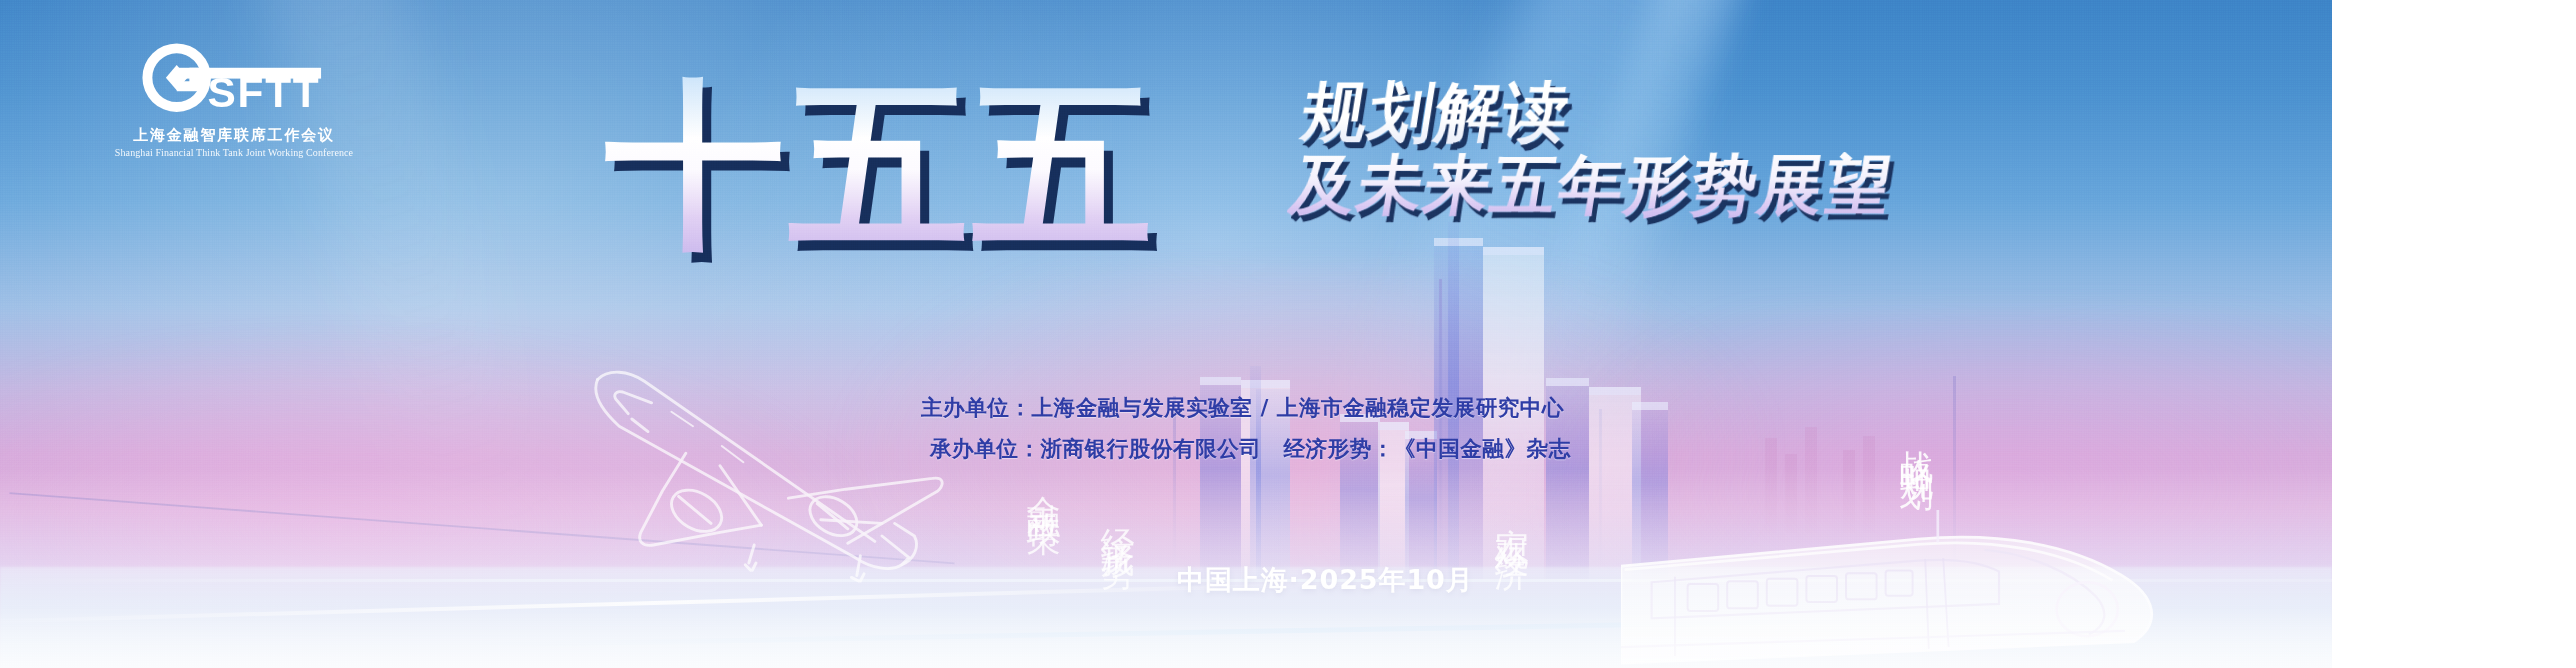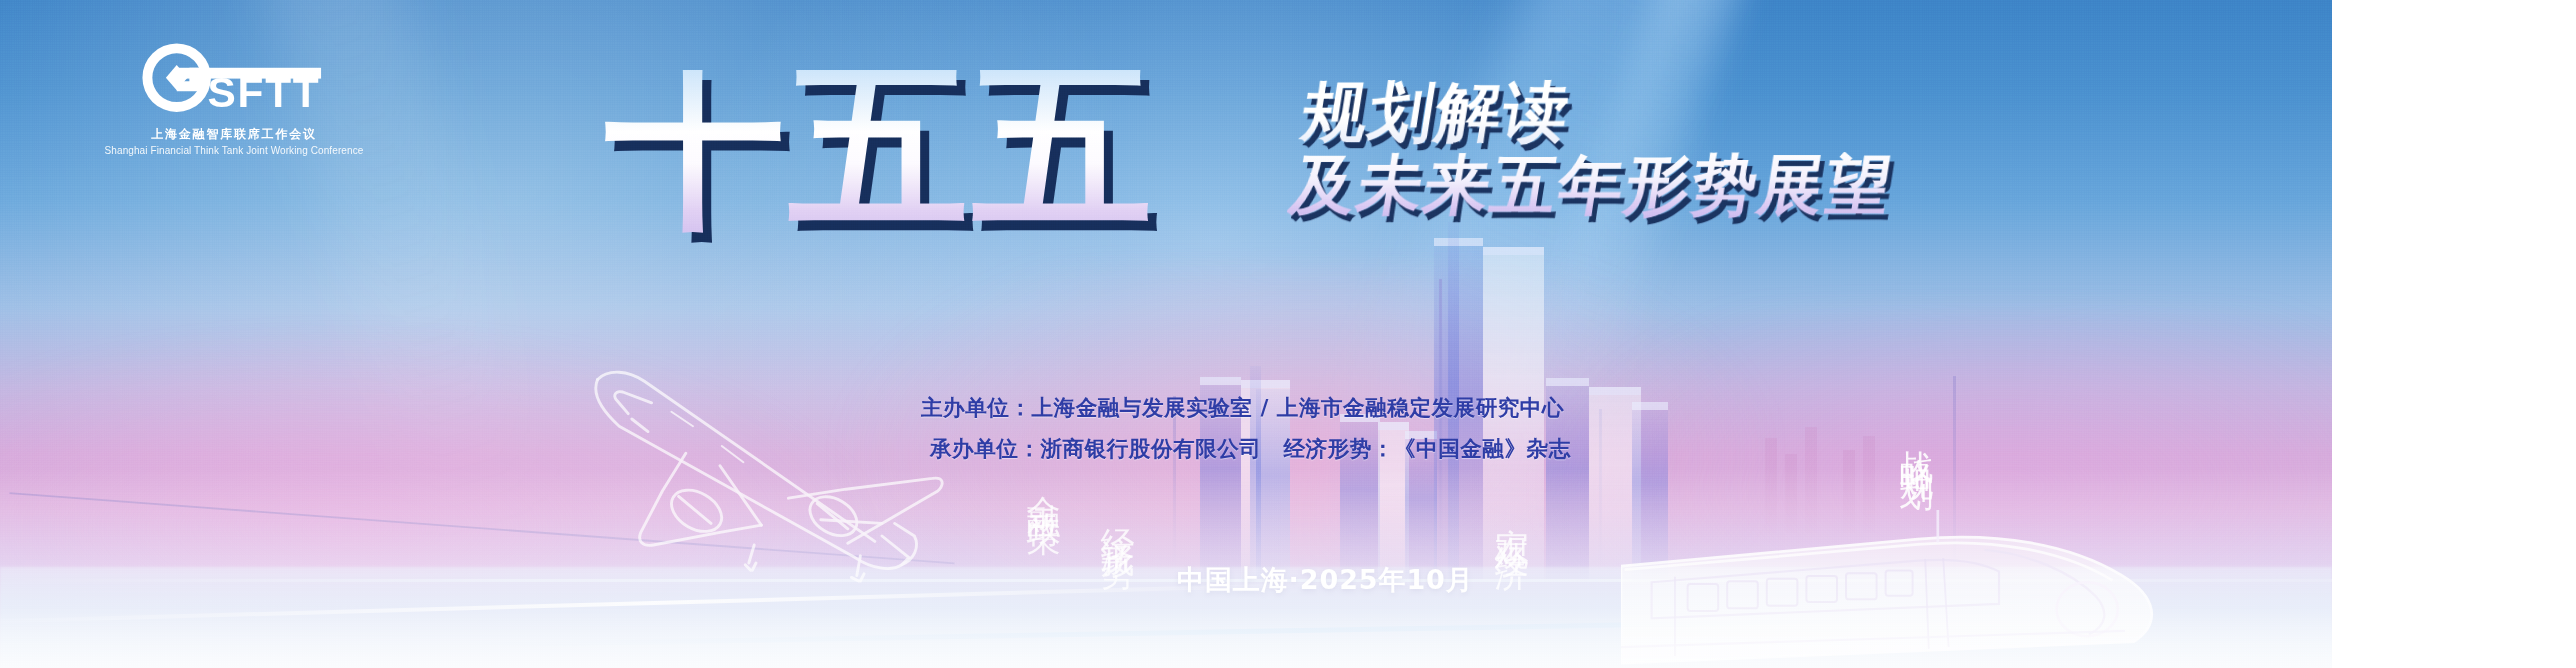--- a/index.html
+++ b/index.html
@@ -146,38 +146,38 @@
   }
 
   
   #logo-block {
     position:absolute; left:99px; top:38px;
     width:270px; text-align:center;
   }
   #logo-mark { display:block; margin:0 auto; }
   .logo-cn {
     margin-top:4.5px;
-    font-size:12px; font-weight:bold; color:#ffffff;
+    font-size:15px; font-weight:bold; color:#ffffff;
     letter-spacing:1.8px; white-space:nowrap;
     font-family:"DejaVu Sans","Liberation Sans",sans-serif;
   }
   .logo-en {
     margin-top:2.7px;
     font-size:10px; color:rgba(255,255,255,.92);
     letter-spacing:0.1px; white-space:nowrap;
-    font-family:Liberation Sans, sans-serif;
+    font-family:Liberation Serif, serif;
   }
 
   
   #headline-main {
-    position:absolute; left:605px; top:70px;
+    position:absolute; left:605px; top:76px;
     font-size:180px; font-weight:bold;
     letter-spacing:3.6px;
     line-height:1;
-    font-family:Liberation Mono, monospace;
+    font-family:Liberation Sans, sans-serif;
     background:linear-gradient(to bottom, #cfe6fb 0%, #ffffff 34%, #fdfbff 52%, #e2d2f4 78%, #cdbbee 100%);
     -webkit-background-clip:text; background-clip:text;
     color:transparent; -webkit-text-fill-color:transparent;
     filter:drop-shadow(9px 10.8px 0px #17305e);
     white-space:nowrap;
   }
 
   
   #headline-sub {
     position:absolute; left:1297px; top:79px;

